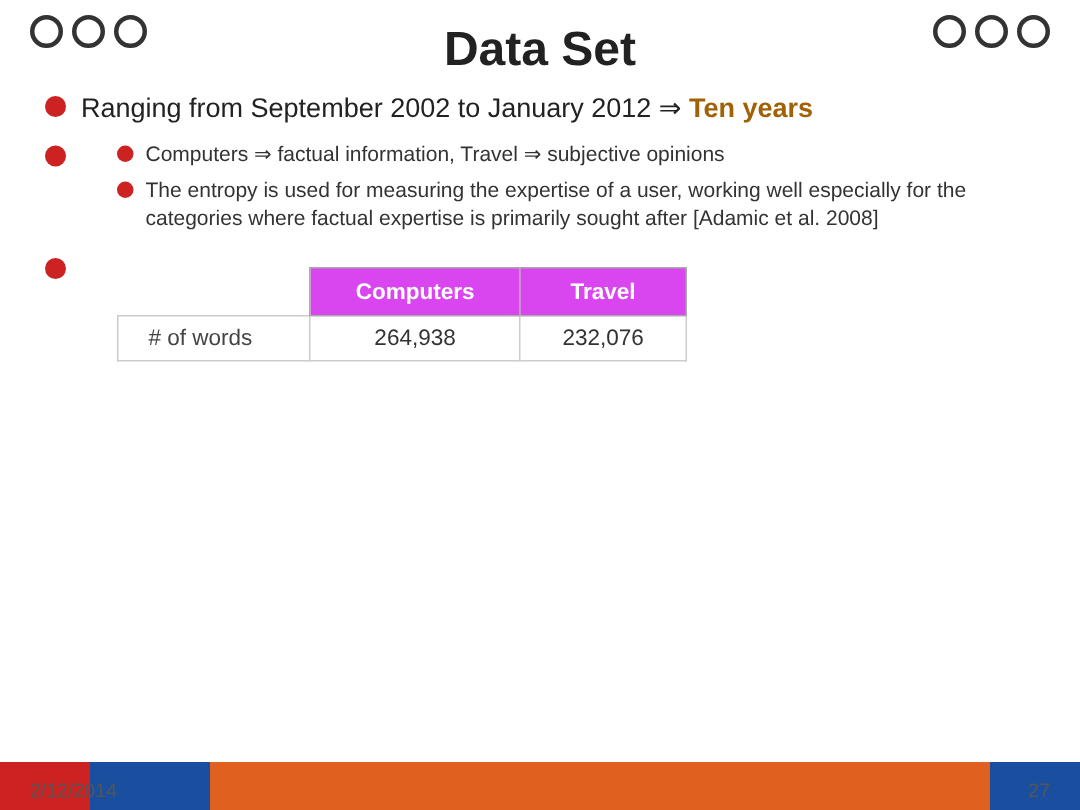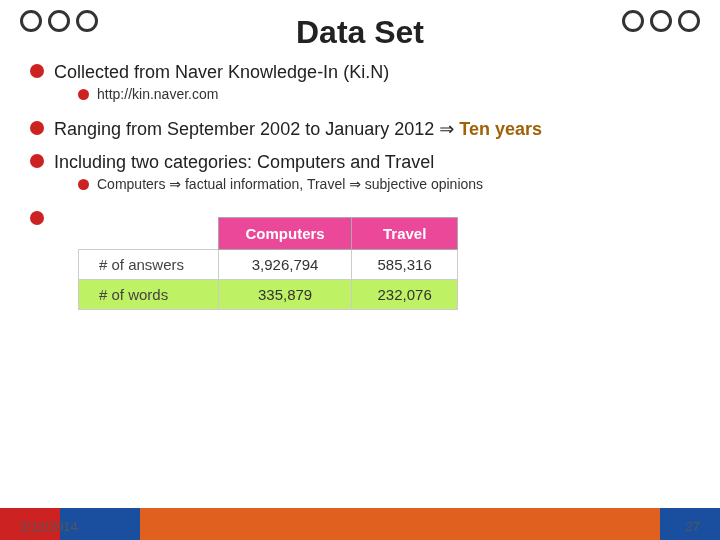--- a/index.html
+++ b/index.html
@@ -106,21 +106,21 @@
       margin-top: 10px;
       margin-left: 24px;
     }
 
     .stats-table {
       border-collapse: collapse;
       min-width: 380px;
     }
 
     .stats-table thead tr th {
-      background: #ec4899;
+      background: #d946ef;
       color: #ffffff;
       font-size: 15px;
       font-weight: bold;
       padding: 7px 20px;
       text-align: center;
       border: 1px solid #aaa;
     }
     .stats-table thead tr th:first-child {
       background: transparent;
       border: none;
@@ -182,70 +182,58 @@
 <div class="title">Data Set</div>
 
 <div class="top-circles right">
   <div class="circle"></div>
   <div class="circle"></div>
   <div class="circle"></div>
 </div>
 
 <div class="content">
 
-  <div class="bullet-item">
-    <div class="bullet-dot red"></div>
-    <div>
-      <div class="bullet-text">Collected from Naver Knowledge-In (Ki.N)</div>
-      <div class="sub-bullet">
-        <div class="sub-dot red"></div>
-        <div class="sub-text">http://kin.naver.com</div>
-      </div>
-    </div>
-  </div>
 
   <div class="bullet-item">
     <div class="bullet-dot red"></div>
     <div class="bullet-text">
       <span>Ranging from September 2002 to January 2012 ⇒ </span><span class="highlight-blue">Ten years</span>
     </div>
   </div>
 
   <div class="bullet-item">
     <div class="bullet-dot red"></div>
     <div>
-      <div class="bullet-text">Including two categories: Computers and Travel</div>
       <div class="sub-bullet">
         <div class="sub-dot red"></div>
         <div class="sub-text">Computers ⇒ factual information, Travel ⇒ subjective opinions</div>
+      </div>
+      <div class="sub-bullet">
+        <div class="sub-dot red"></div>
+        <div class="sub-text">The entropy is used for measuring the expertise of a user, working well especially for the categories where factual expertise is primarily sought after [Adamic et al. 2008]</div>
       </div>
     </div>
   </div>
 
   <div class="bullet-item">
     <div class="bullet-dot red"></div>
     <div>
       <div class="stats-section">
         <table class="stats-table">
           <thead>
             <tr>
               <th></th>
               <th>Computers</th>
               <th>Travel</th>
             </tr>
           </thead>
           <tbody>
             <tr>
-              <td># of answers</td>
-              <td>3,926,794</td>
-              <td>585,316</td>
-            </tr>
-            <tr>
               <td># of words</td>
-              <td>335,879</td>
+              <td>264,938</td>
               <td>232,076</td>
             </tr>
           </tbody>
         </table>
       </div>
     </div>
   </div>
 
 </div>
 

